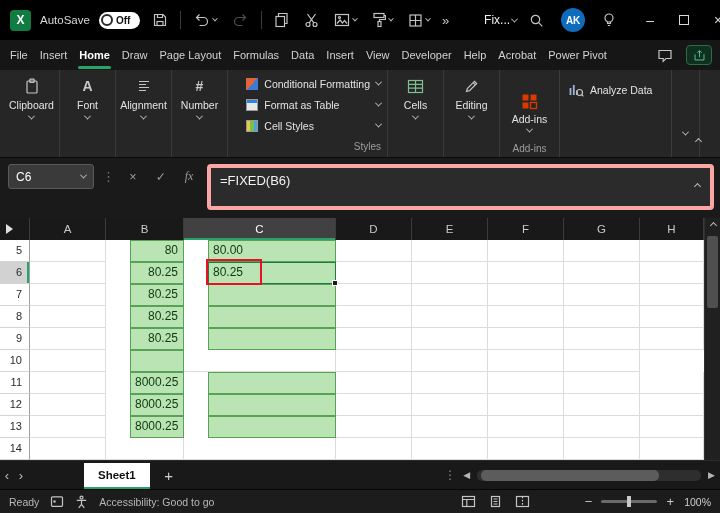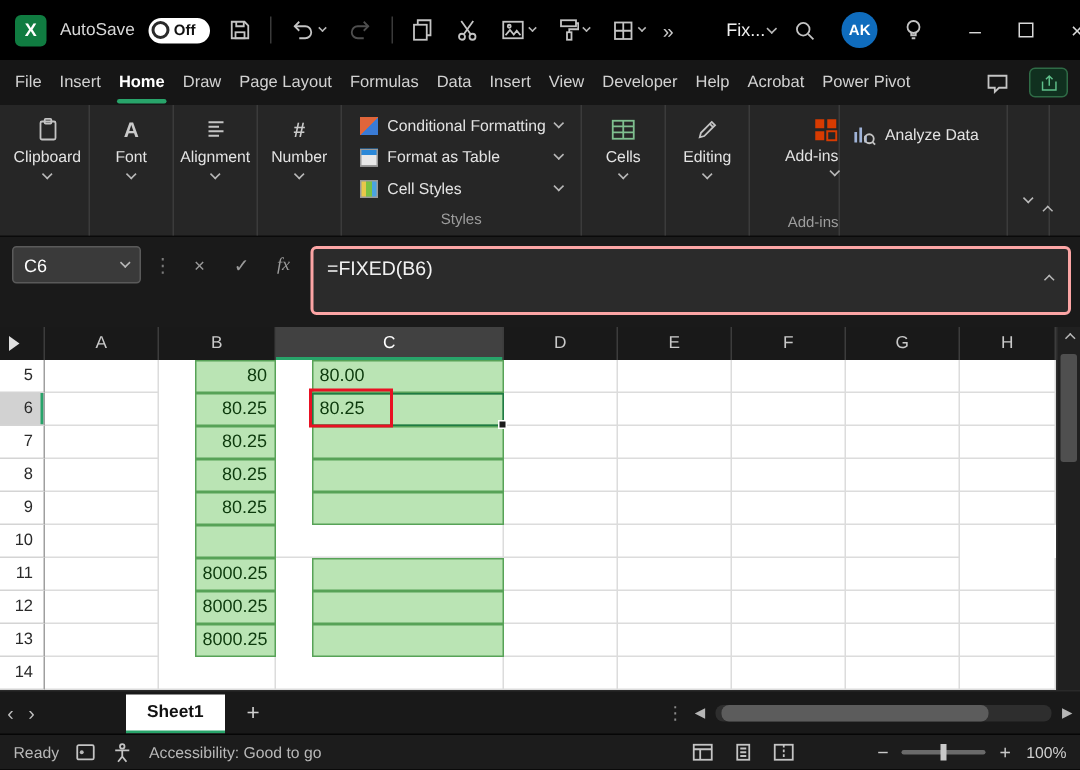--- a/index.html
+++ b/index.html
@@ -42,43 +42,43 @@
   .mb-right { margin-left:auto; display:flex; align-items:center; gap:10px; padding-right:4px; }
   .share-btn { width:26px; height:20px; border:1px solid #2f6b46; background:#10301f; border-radius:4px;
     display:flex; align-items:center; justify-content:center; }
 
   
   .ribbon { height:88px; background:#262626; display:flex; align-items:stretch; position:relative; border-bottom:1px solid #0a0a0a; padding-left:4px; }
   .rgroup { border-right:1px solid #3b3b3b; display:flex; flex-direction:column; align-items:center; }
   .bigbtn { width:56px; padding-top:7px; gap:4px; color:#e3e3e3; font-size:10.5px; }
   .bigbtn .ricon { height:18px; display:flex; align-items:center; justify-content:center; }
   .glyph-icon { color:#c9c9c9; font-size:14px; font-weight:bold; }
-  .styles-group { width:160px; padding:3px 6px 2px; align-items:center; }
+  .styles-group { width:160px; padding:3px 6px 2px; align-items:flex-end; }
   .style-row { display:flex; align-items:center; gap:6px; height:21px; font-size:10.5px; color:#e3e3e3; }
   .slabel { white-space:nowrap; overflow:hidden; flex:1; }
   .sicon { width:12px; height:12px; display:inline-block; flex:none; }
   .icon-cf { background:linear-gradient(135deg,#e0653a 50%,#3a7bd5 50%); }
   .icon-fat { background:linear-gradient(#2b88d8 35%,#e8e8e8 35%); box-shadow:inset 0 0 0 1px #9a9a9a; }
   .icon-cs { background:linear-gradient(90deg,#e8c84a 33%,#7ac143 33%,#7ac143 66%,#4aa3df 66%); box-shadow:inset 0 0 0 1px #9a9a9a; }
   .grouplabel { margin-top:auto; text-align:center; color:#9d9d9d; font-size:10px; padding-bottom:3px; }
-  .addins-group { width:60px; padding-top:7px; gap:3px; font-size:10.5px;align-items:flex-end; }
+  .addins-group { width:60px; padding-top:22px; gap:3px; font-size:10.5px; }
   .analyze-group { width:112px; align-items:flex-start; padding:12px 8px 0; }
   .analyze-btn { display:flex; align-items:center; gap:6px; font-size:10.5px; color:#e3e3e3; }
   .ribbon-more { width:28px; justify-content:center; }
   .ribbon-collapse { position:absolute; right:16px; bottom:6px; padding:3px; }
 
   
   .fbar { height:60px; background:#1a1a1a; display:flex; align-items:flex-start; padding:6px 6px 6px 8px; gap:8px; }
   .namebox { width:86px; height:25px; background:#3a3a3a; border:1px solid #5a5a5a; border-radius:3px;
     display:flex; align-items:center; padding:0 7px; color:#fff; font-size:12px; flex:none; }
   .namebox .chev { margin-left:auto; }
   .fb-dots { color:#7a7a7a; font-size:13px; line-height:25px; }
   .fbtn { width:20px; height:25px; display:flex; align-items:center; justify-content:center; color:#9b9b9b; font-size:12.5px; }
   .fx { font-style:italic; font-family:"Liberation Serif","DejaVu Serif",serif; font-size:12px; }
-  .formula-box { flex:1; height:46px; background:#2b2b2b; border:2px solid #fca5a5; border-radius:4px;
+  .formula-box { flex:1; height:46px; background:#2b2b2b; border:4px solid #fca5a5; border-radius:4px;
     padding:5px 24px 0 9px; color:#f2f2f2; font-size:13px; position:relative; }
   .formula-box .chev { position:absolute; right:10px; top:50%; margin-top:-3px; }
 
   
   .grid-wrap { position:absolute; left:0; top:218px; width:704px; }
   .grid-row { display:grid; grid-template-columns:30px 76px 78px 152px 76px 76px 76px 76px minmax(0,1fr); }
   .header-row { height:22px; background:#191919; }
   .corner { position:relative; border-right:1px solid #3c3c3c; }
   .corner-tri { position:absolute; left:6px; top:6px; width:0; height:0;
     border-top:5px solid transparent; border-bottom:5px solid transparent; border-left:7px solid #e0e0e0; }

